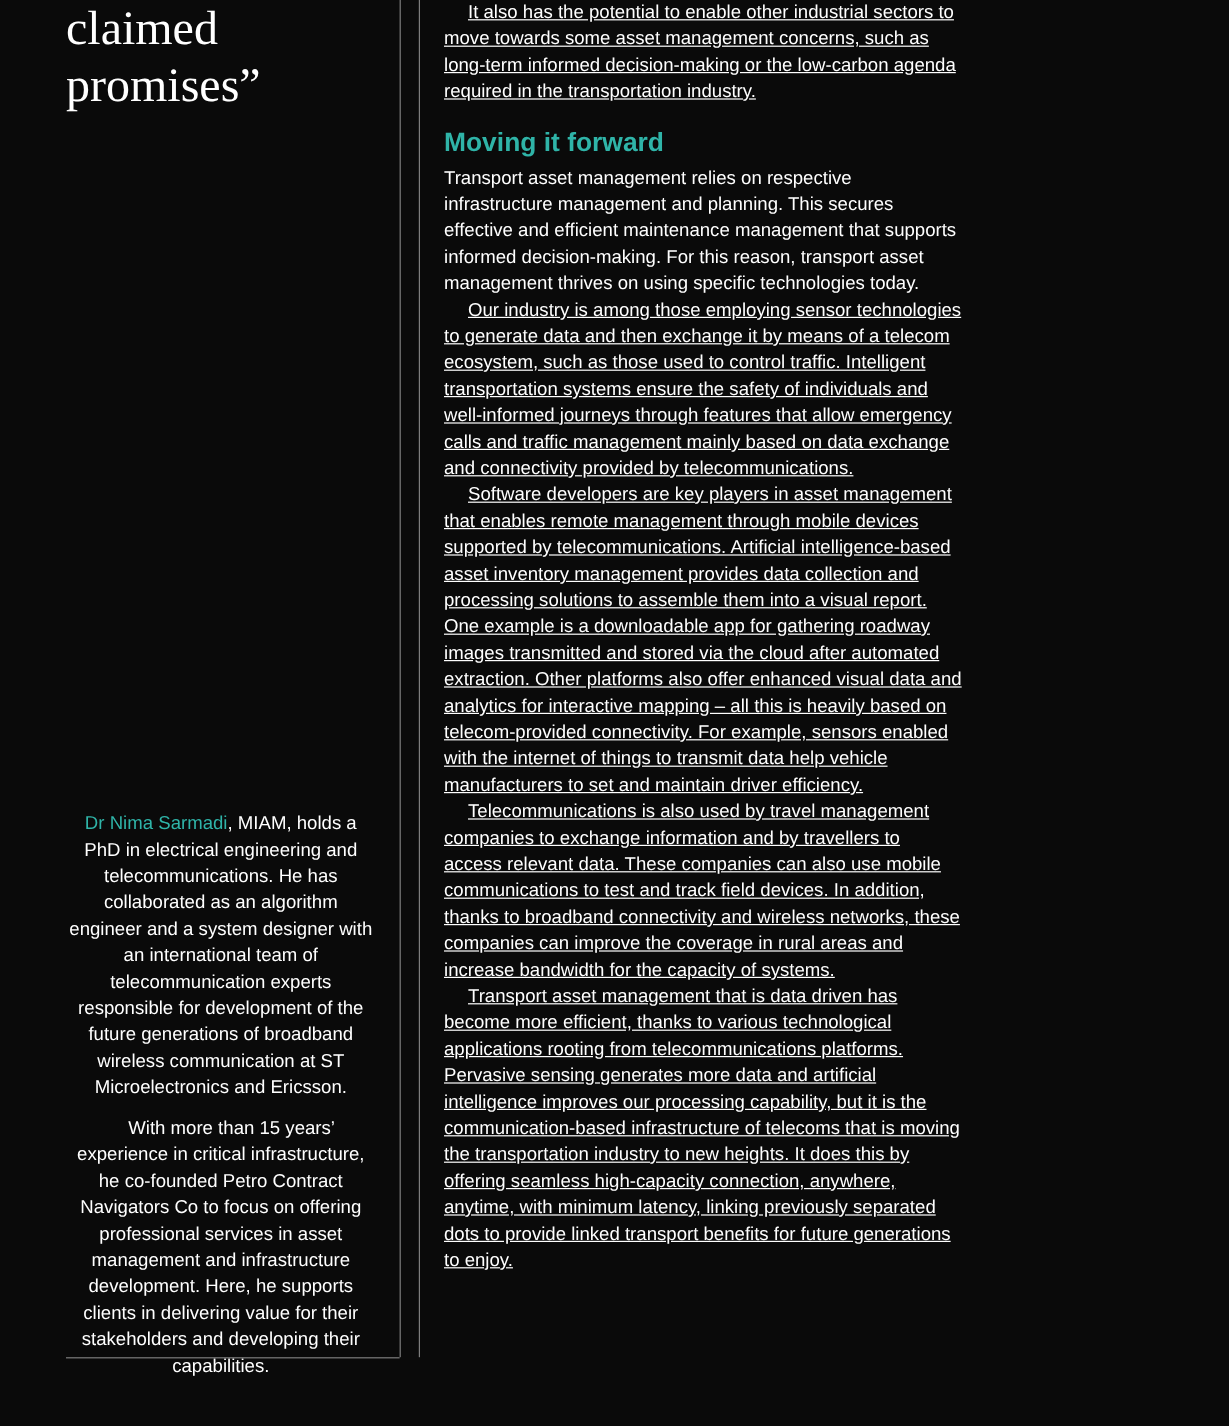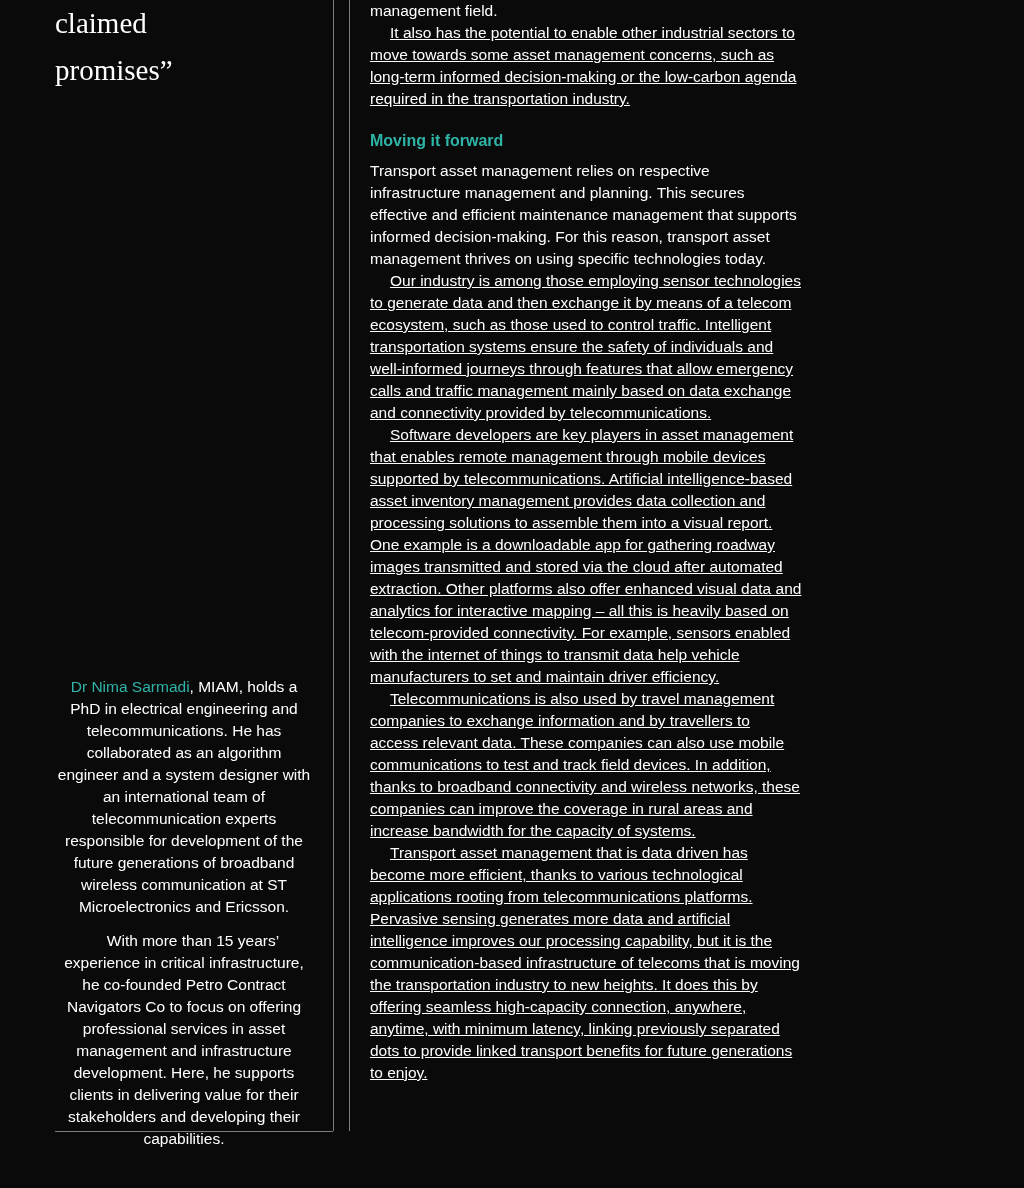--- a/index.html
+++ b/index.html
@@ -21,21 +21,21 @@
   .left-col {
     position: absolute;
     left: 55px;
     top: 0;
     width: 258px;
     height: 1188px;
   }
 
   .pullquote {
     font-family: "Liberation Serif", serif;
-    font-size: 29px;
+    font-size: 40px;
     line-height: 47px;
     color: #ffffff;
     letter-spacing: 0px;
     margin: 0;
     padding-top: 0;
   }
   .pullquote-line {
     display: block;
     white-space: pre;
   }
@@ -100,21 +100,21 @@
   }
   .right-col p {
     margin: 0;
   }
   .right-col p.indent {
     text-indent: 20px;
     text-decoration: underline;
   }
   .section-head {
     color: #2fb4a8;
-    font-size: 16px;
+    font-size: 22px;
     line-height: 26px;
     font-weight: bold;
     margin: 18px 0 6px 0;
   }
   .top-frag {
     margin-top: 0;
   }
 </style>
 </head>
 <body>
@@ -133,21 +133,20 @@
       <p>With more than 15 years’ experience in critical infrastructure, he co-founded Petro Contract Navigators Co to focus on offering professional services in asset management and infrastructure development. Here, he supports clients in delivering value for their stakeholders and developing their capabilities.</p>
     </div>
 
     <div class="bio-rule"></div>
   </div>
 
   <div class="v-rule"></div>
   <div class="v-rule-2"></div>
 
   <div class="right-col">
-    <p class="top-frag">management field.</p>
     <p class="indent">It also has the potential to enable other industrial sectors to move towards some asset management concerns, such as long-term informed decision-making or the low-carbon agenda required in the transportation industry.</p>
 
     <h2 class="section-head">Moving it forward</h2>
 
     <p>Transport asset management relies on respective infrastructure management and planning. This secures effective and efficient maintenance management that supports informed decision-making. For this reason, transport asset management thrives on using specific technologies today.</p>
     <p class="indent">Our industry is among those employing sensor technologies to generate data and then exchange it by means of a telecom ecosystem, such as those used to control traffic. Intelligent transportation systems ensure the safety of individuals and well-informed journeys through features that allow emergency calls and traffic management mainly based on data exchange and connectivity provided by telecommunications.</p>
     <p class="indent">Software developers are key players in asset management that enables remote management through mobile devices supported by telecommunications. Artificial intelligence-based asset inventory management provides data collection and processing solutions to assemble them into a visual report. One example is a downloadable app for gathering roadway images transmitted and stored via the cloud after automated extraction. Other platforms also offer enhanced visual data and analytics for interactive mapping – all this is heavily based on telecom-provided connectivity. For example, sensors enabled with the internet of things to transmit data help vehicle manufacturers to set and maintain driver efficiency.</p>
     <p class="indent">Telecommunications is also used by travel management companies to exchange information and by travellers to access relevant data. These companies can also use mobile communications to test and track field devices. In addition, thanks to broadband connectivity and wireless networks, these companies can improve the coverage in rural areas and increase bandwidth for the capacity of systems.</p>
     <p class="indent">Transport asset management that is data driven has become more efficient, thanks to various technological applications rooting from telecommunications platforms. Pervasive sensing generates more data and artificial intelligence improves our processing capability, but it is the communication-based infrastructure of telecoms that is moving the transportation industry to new heights. It does this by offering seamless high-capacity connection, anywhere, anytime, with minimum latency, linking previously separated dots to provide linked transport benefits for future generations to enjoy.</p>
   </div>

